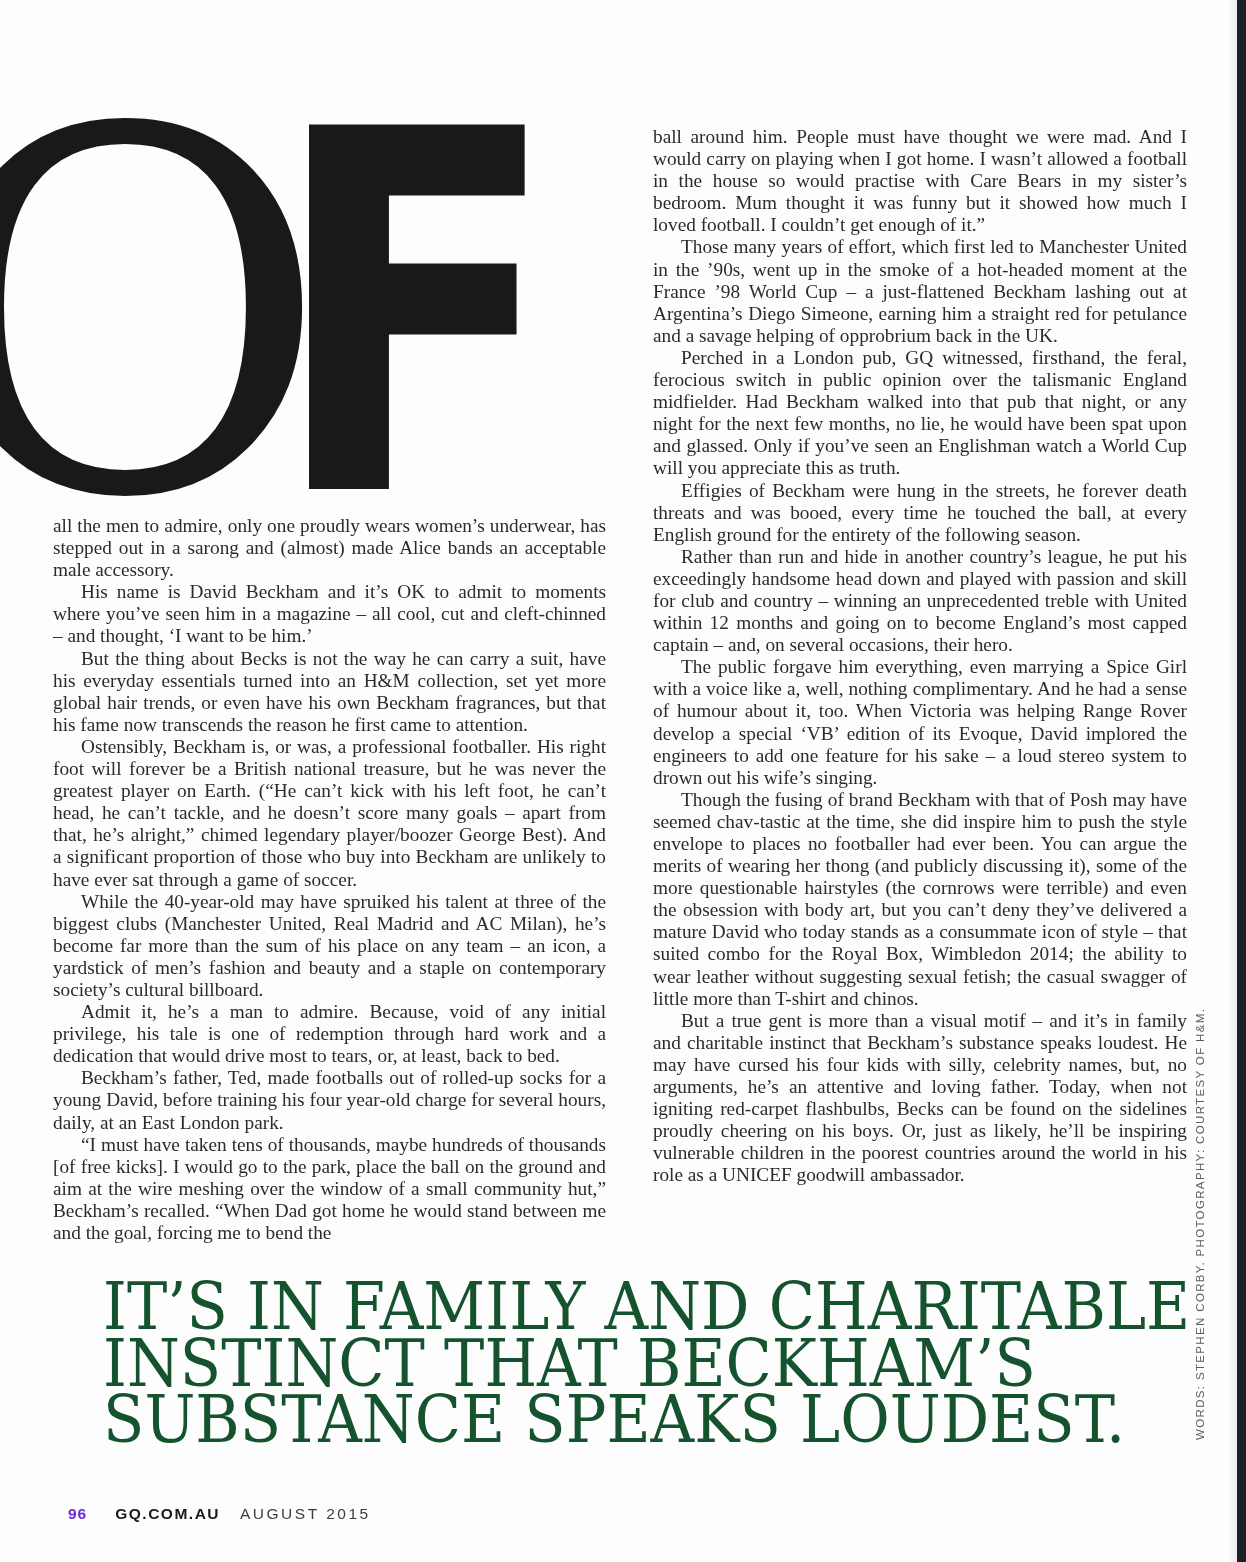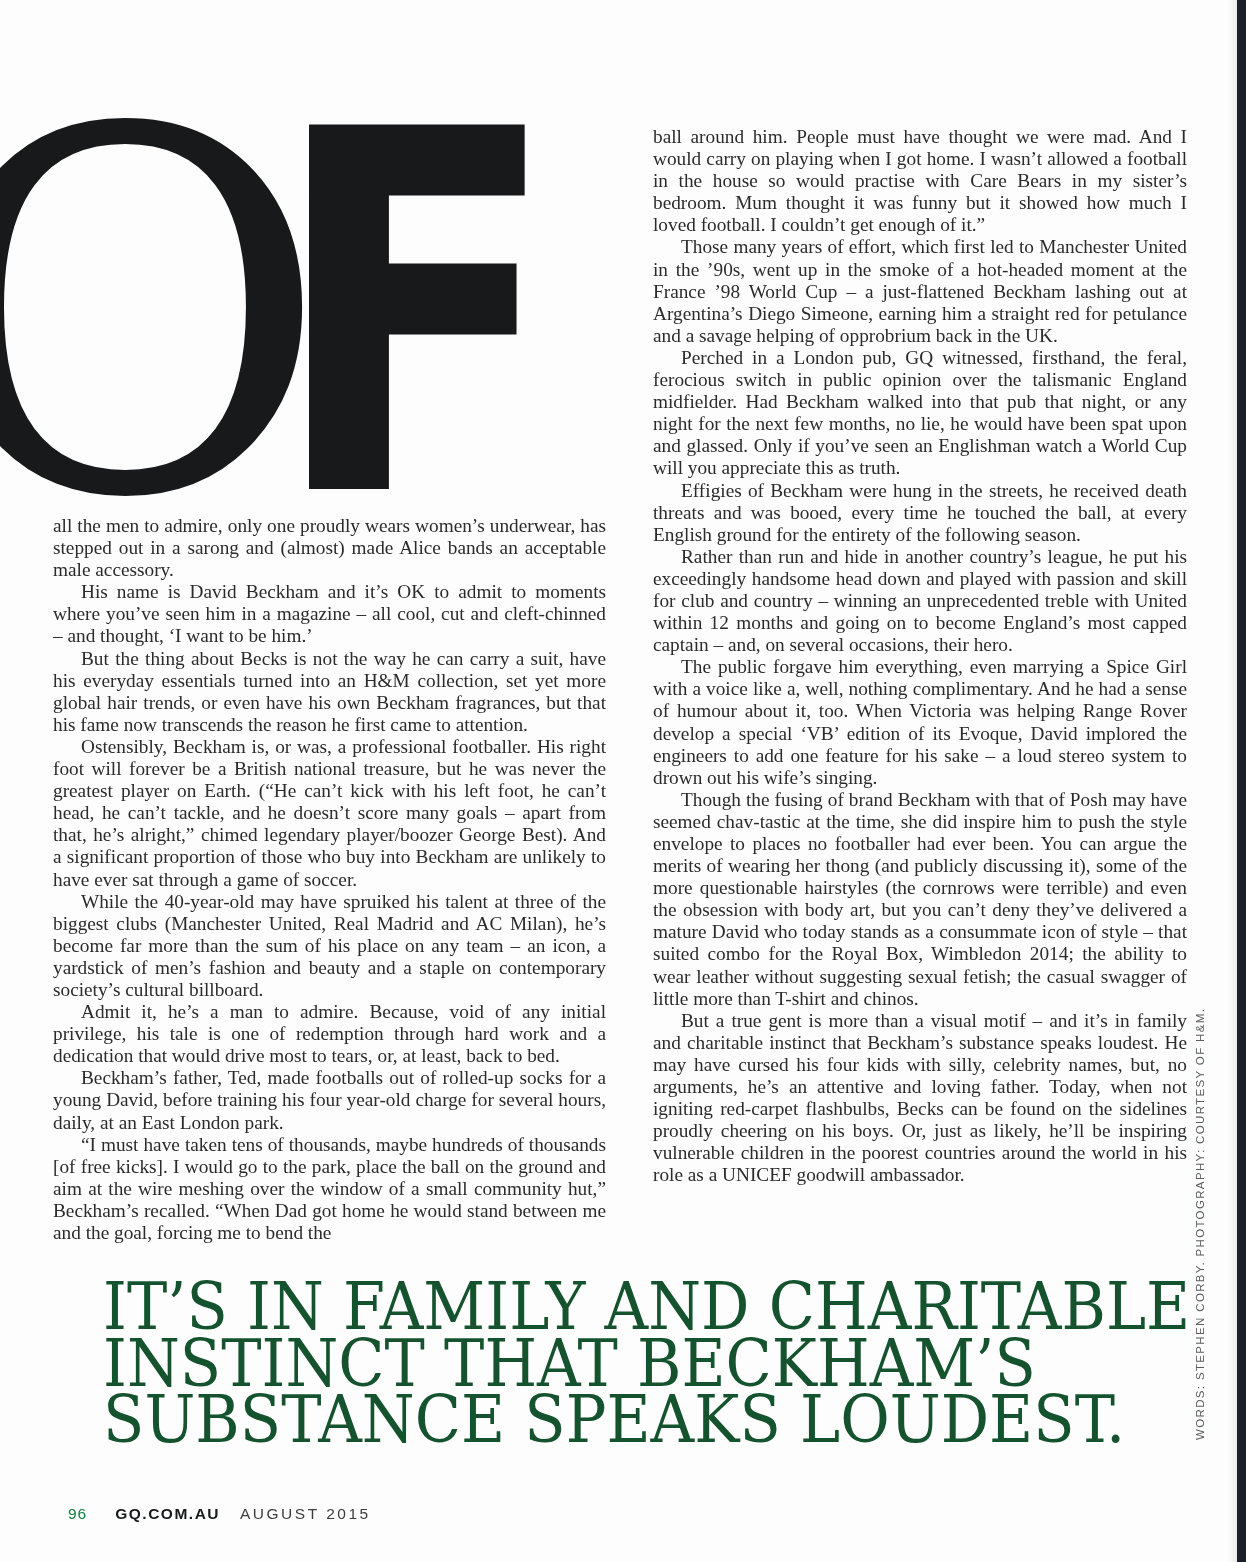--- a/index.html
+++ b/index.html
@@ -64,21 +64,21 @@
 
   
   .footer {
     position: absolute;
     left: 68px;
     top: 1505px;
     font-family: "Liberation Sans", sans-serif;
     font-size: 15.5px;
     color: #3c3c3c;
   }
-  .footer .page-num { letter-spacing: 1px; color: #15803d; }
+  .footer .page-num { letter-spacing: 1px; color: #6d28d9; font-weight: bold; }
   .footer .site { font-weight: bold; color: #17191b; letter-spacing: 1.5px; margin-left: 28px; }
   .footer .issue { letter-spacing: 2.5px; margin-left: 20px; color: #3c3c3c; }
 
   
   .credit {
     position: absolute;
     left: 1194px;
     top: 1440px;
     transform: rotate(-90deg);
     transform-origin: 0 0;
@@ -117,21 +117,21 @@
     <p class="indent">While the 40-year-old may have spruiked his talent at three of the biggest clubs (Manchester United, Real Madrid and AC Milan), he’s become far more than the sum of his place on any team – an icon, a yardstick of men’s fashion and beauty and a staple on contemporary society’s cultural billboard.</p>
     <p class="indent">Admit it, he’s a man to admire. Because, void of any initial privilege, his tale is one of redemption through hard work and a dedication that would drive most to tears, or, at least, back to bed.</p>
     <p class="indent">Beckham’s father, Ted, made footballs out of rolled-up socks for a young David, before training his four year-old charge for several hours, daily, at an East London park.</p>
     <p class="indent">“I must have taken tens of thousands, maybe hundreds of thousands [of free kicks]. I would go to the park, place the ball on the ground and aim at the wire meshing over the window of a small community hut,” Beckham’s recalled. “When Dad got home he would stand between me and the goal, forcing me to bend the</p>
   </div>
 
   <div class="column col-right">
     <p>ball around him. People must have thought we were mad. And I would carry on playing when I got home. I wasn’t allowed a football in the house so would practise with Care Bears in my sister’s bedroom. Mum thought it was funny but it showed how much I loved football. I couldn’t get enough of it.”</p>
     <p class="indent">Those many years of effort, which first led to Manchester United in the ’90s, went up in the smoke of a hot-headed moment at the France ’98 World Cup – a just-flattened Beckham lashing out at Argentina’s Diego Simeone, earning him a straight red for petulance and a savage helping of opprobrium back in the UK.</p>
     <p class="indent">Perched in a London pub, GQ witnessed, firsthand, the feral, ferocious switch in public opinion over the talismanic England midfielder. Had Beckham walked into that pub that night, or any night for the next few months, no lie, he would have been spat upon and glassed. Only if you’ve seen an Englishman watch a World Cup will you appreciate this as truth.</p>
-    <p class="indent">Effigies of Beckham were hung in the streets, he received death threats and was booed, every time he touched the ball, at every English ground for the entirety of the following season.</p>
+    <p class="indent">Effigies of Beckham were hung in the streets, he forever death threats and was booed, every time he touched the ball, at every English ground for the entirety of the following season.</p>
     <p class="indent">Rather than run and hide in another country’s league, he put his exceedingly handsome head down and played with passion and skill for club and country – winning an unprecedented treble with United within 12 months and going on to become England’s most capped captain – and, on several occasions, their hero.</p>
     <p class="indent">The public forgave him everything, even marrying a Spice Girl with a voice like a, well, nothing complimentary. And he had a sense of humour about it, too. When Victoria was helping Range Rover develop a special ‘VB’ edition of its Evoque, David implored the engineers to add one feature for his sake – a loud stereo system to drown out his wife’s singing.</p>
     <p class="indent">Though the fusing of brand Beckham with that of Posh may have seemed chav-tastic at the time, she did inspire him to push the style envelope to places no footballer had ever been. You can argue the merits of wearing her thong (and publicly discussing it), some of the more questionable hairstyles (the cornrows were terrible) and even the obsession with body art, but you can’t deny they’ve delivered a mature David who today stands as a consummate icon of style – that suited combo for the Royal Box, Wimbledon 2014; the ability to wear leather without suggesting sexual fetish; the casual swagger of little more than T-shirt and chinos.</p>
     <p class="indent">But a true gent is more than a visual motif – and it’s in family and charitable instinct that Beckham’s substance speaks loudest. He may have cursed his four kids with silly, celebrity names, but, no arguments, he’s an attentive and loving father. Today, when not igniting red-carpet flashbulbs, Becks can be found on the sidelines proudly cheering on his boys. Or, just as likely, he’ll be inspiring vulnerable children in the poorest countries around the world in his role as a UNICEF goodwill ambassador.</p>
   </div>
 
   <div class="pullquote">
     <div class="pq-line">IT’S IN FAMILY AND CHARITABLE</div>
     <div class="pq-line">INSTINCT THAT BECKHAM’S</div>
     <div class="pq-line">SUBSTANCE SPEAKS LOUDEST.</div>

